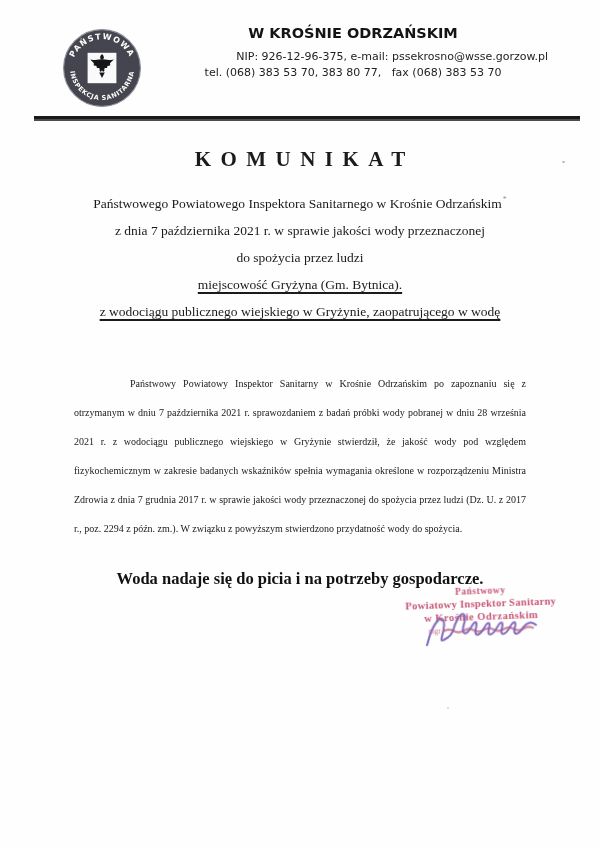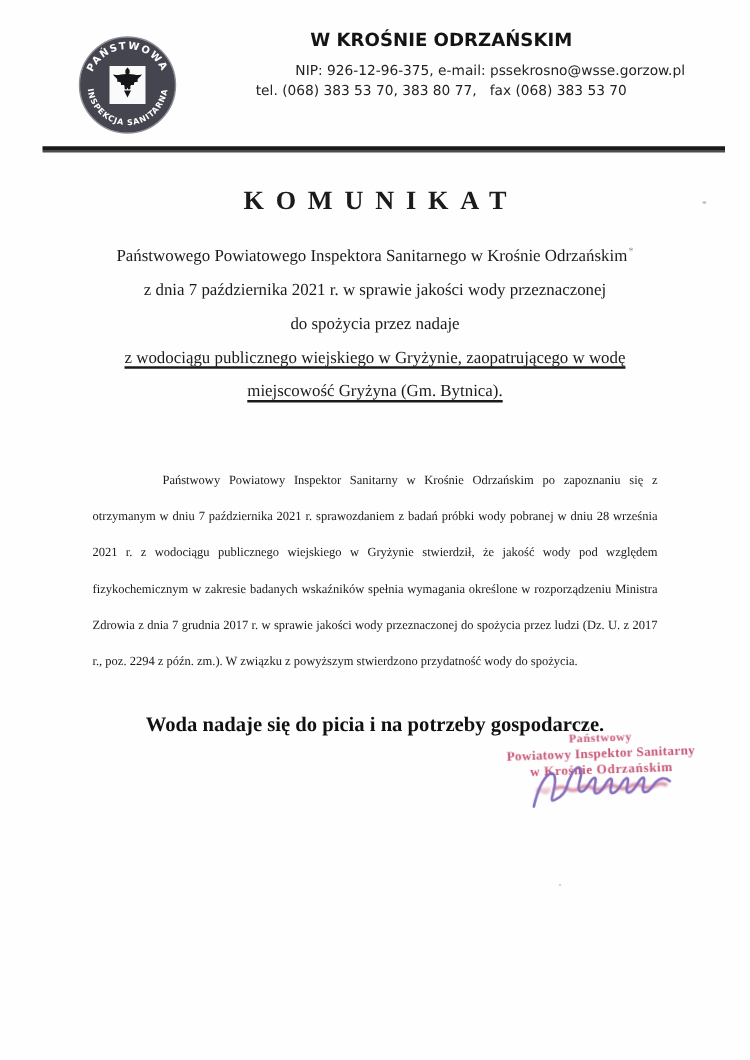--- a/index.html
+++ b/index.html
@@ -86,23 +86,23 @@
       <div class="tel">tel. (068) 383 53 70, 383 80 77,   fax (068) 383 53 70</div>
     </div>
   </div>
 
   <div class="double-rule"></div>
 
   <div class="title">KOMUNIKAT</div>
   <div class="subtitle">
     <div><span>Państwowego Powiatowego Inspektora Sanitarnego w Krośnie Odrzańskim</span><span class="fnmark">*</span></div>
     <div>z dnia 7 października 2021 r. w sprawie jakości wody przeznaczonej</div>
-    <div>do spożycia przez nadaje</div>
+    <div>do spożycia przez ludzi</div>
+    <div class="u">miejscowość Gryżyna (Gm. Bytnica).</div>
     <div class="u">z wodociągu publicznego wiejskiego w Gryżynie, zaopatrującego w wodę</div>
-    <div class="u">miejscowość Gryżyna (Gm. Bytnica).</div>
   </div>
 
   <p class="bodytext">Państwowy Powiatowy Inspektor Sanitarny w Krośnie Odrzańskim po zapoznaniu się z otrzymanym w dniu 7 października 2021 r. sprawozdaniem z badań próbki wody pobranej w dniu 28 września 2021 r. z wodociągu publicznego wiejskiego w Gryżynie stwierdził, że jakość wody pod względem fizykochemicznym w zakresie badanych wskaźników spełnia wymagania określone w rozporządzeniu Ministra Zdrowia z dnia 7 grudnia 2017 r. w sprawie jakości wody przeznaczonej do spożycia przez ludzi (Dz. U. z 2017 r., poz. 2294 z późn. zm.). W związku z powyższym stwierdzono przydatność wody do spożycia.</p>
   <div class="statement">Woda nadaje się do picia i na potrzeby gospodarcze.</div>
 
   <div class="stamp">
     <div class="stamp-l1">Państwowy</div>
     <div class="stamp-l2">Powiatowy Inspektor Sanitarny</div>
     <div class="stamp-l3">w Krośnie Odrzańskim</div>
     <div class="stamp-l4">

